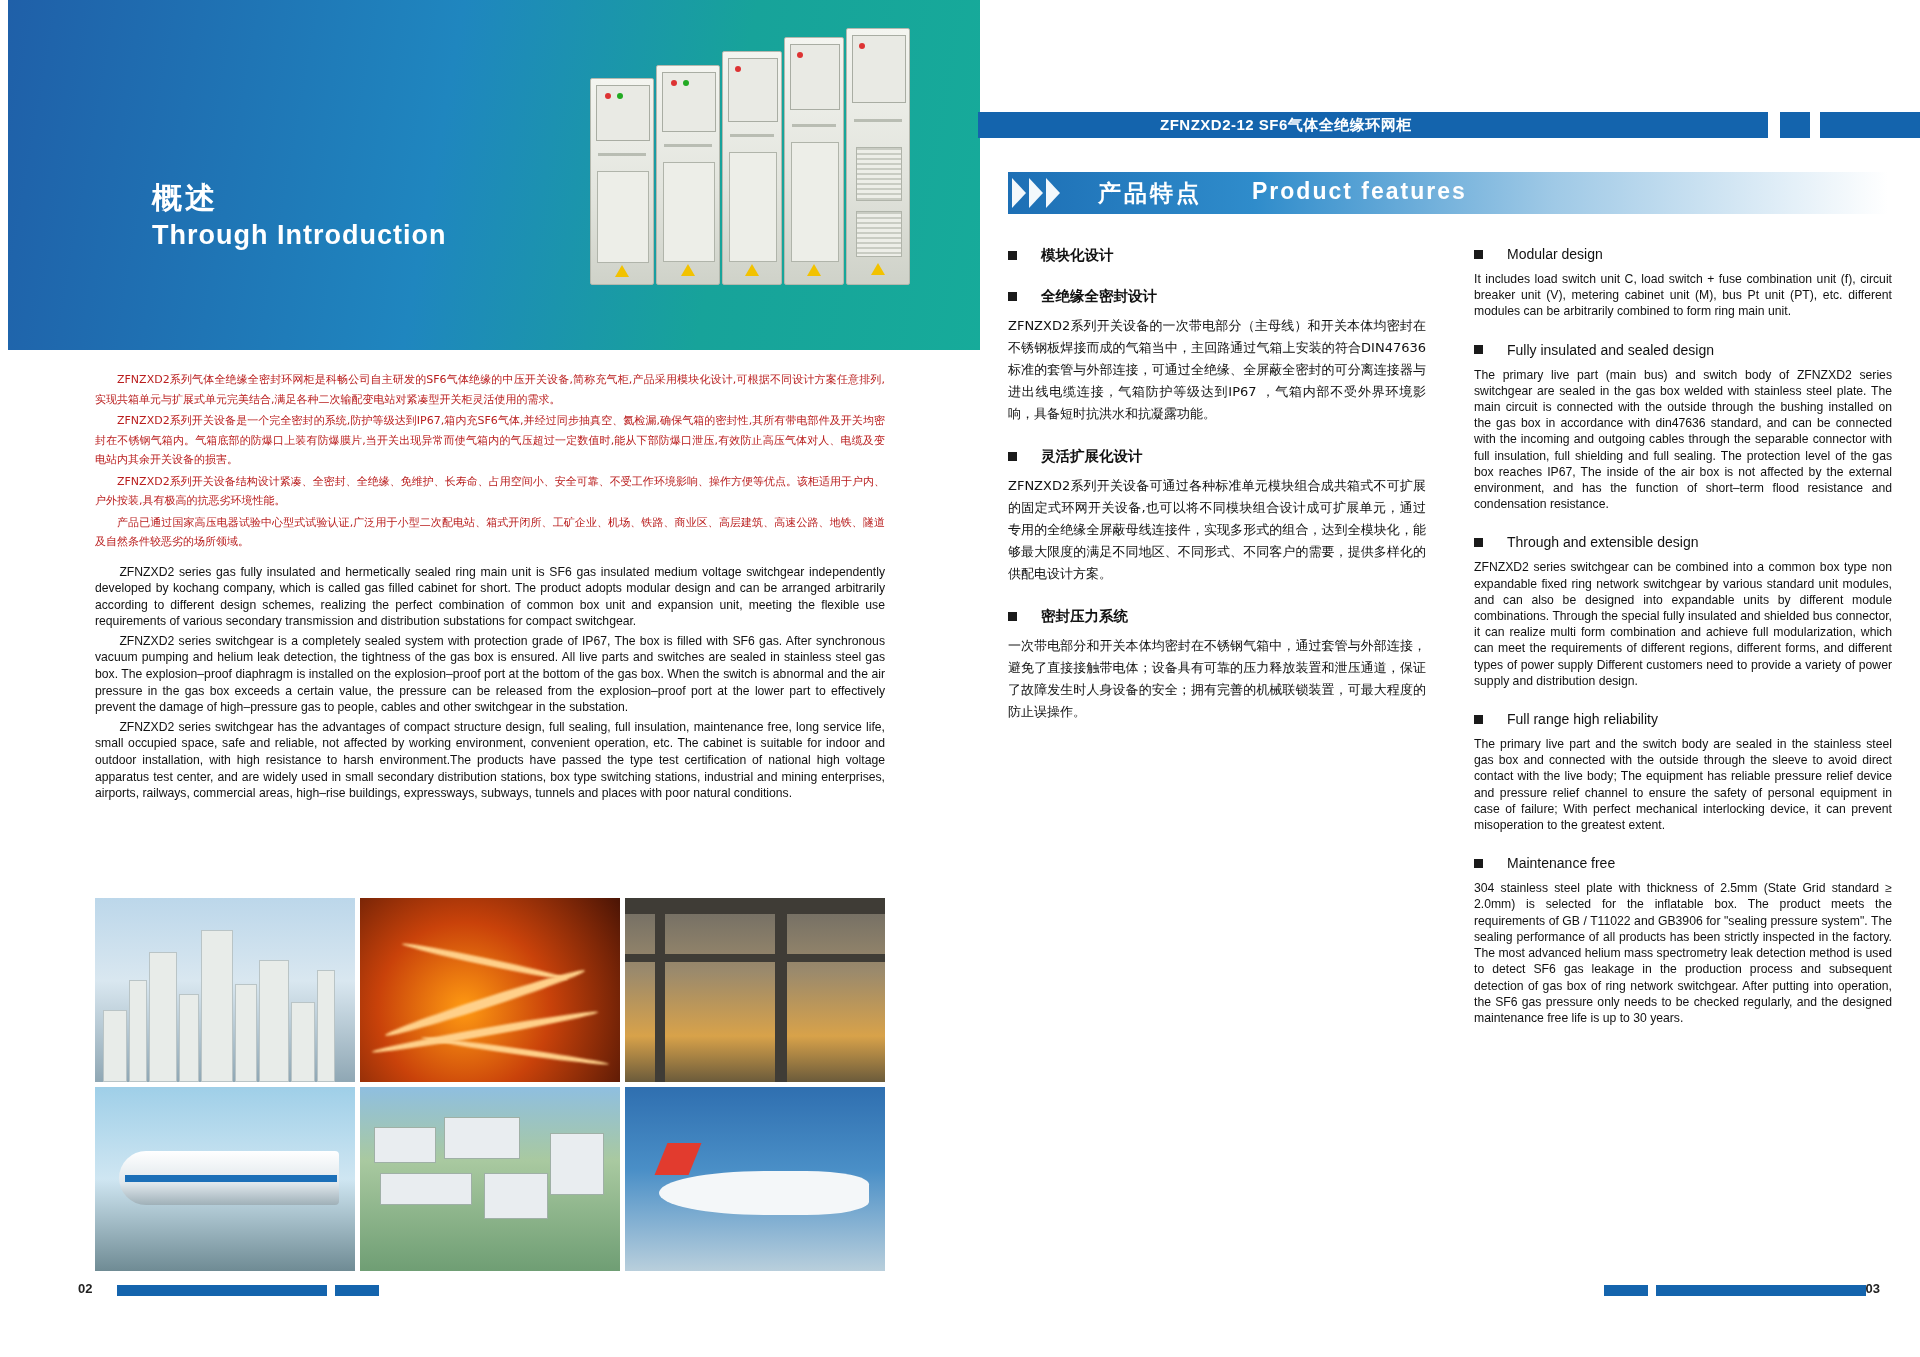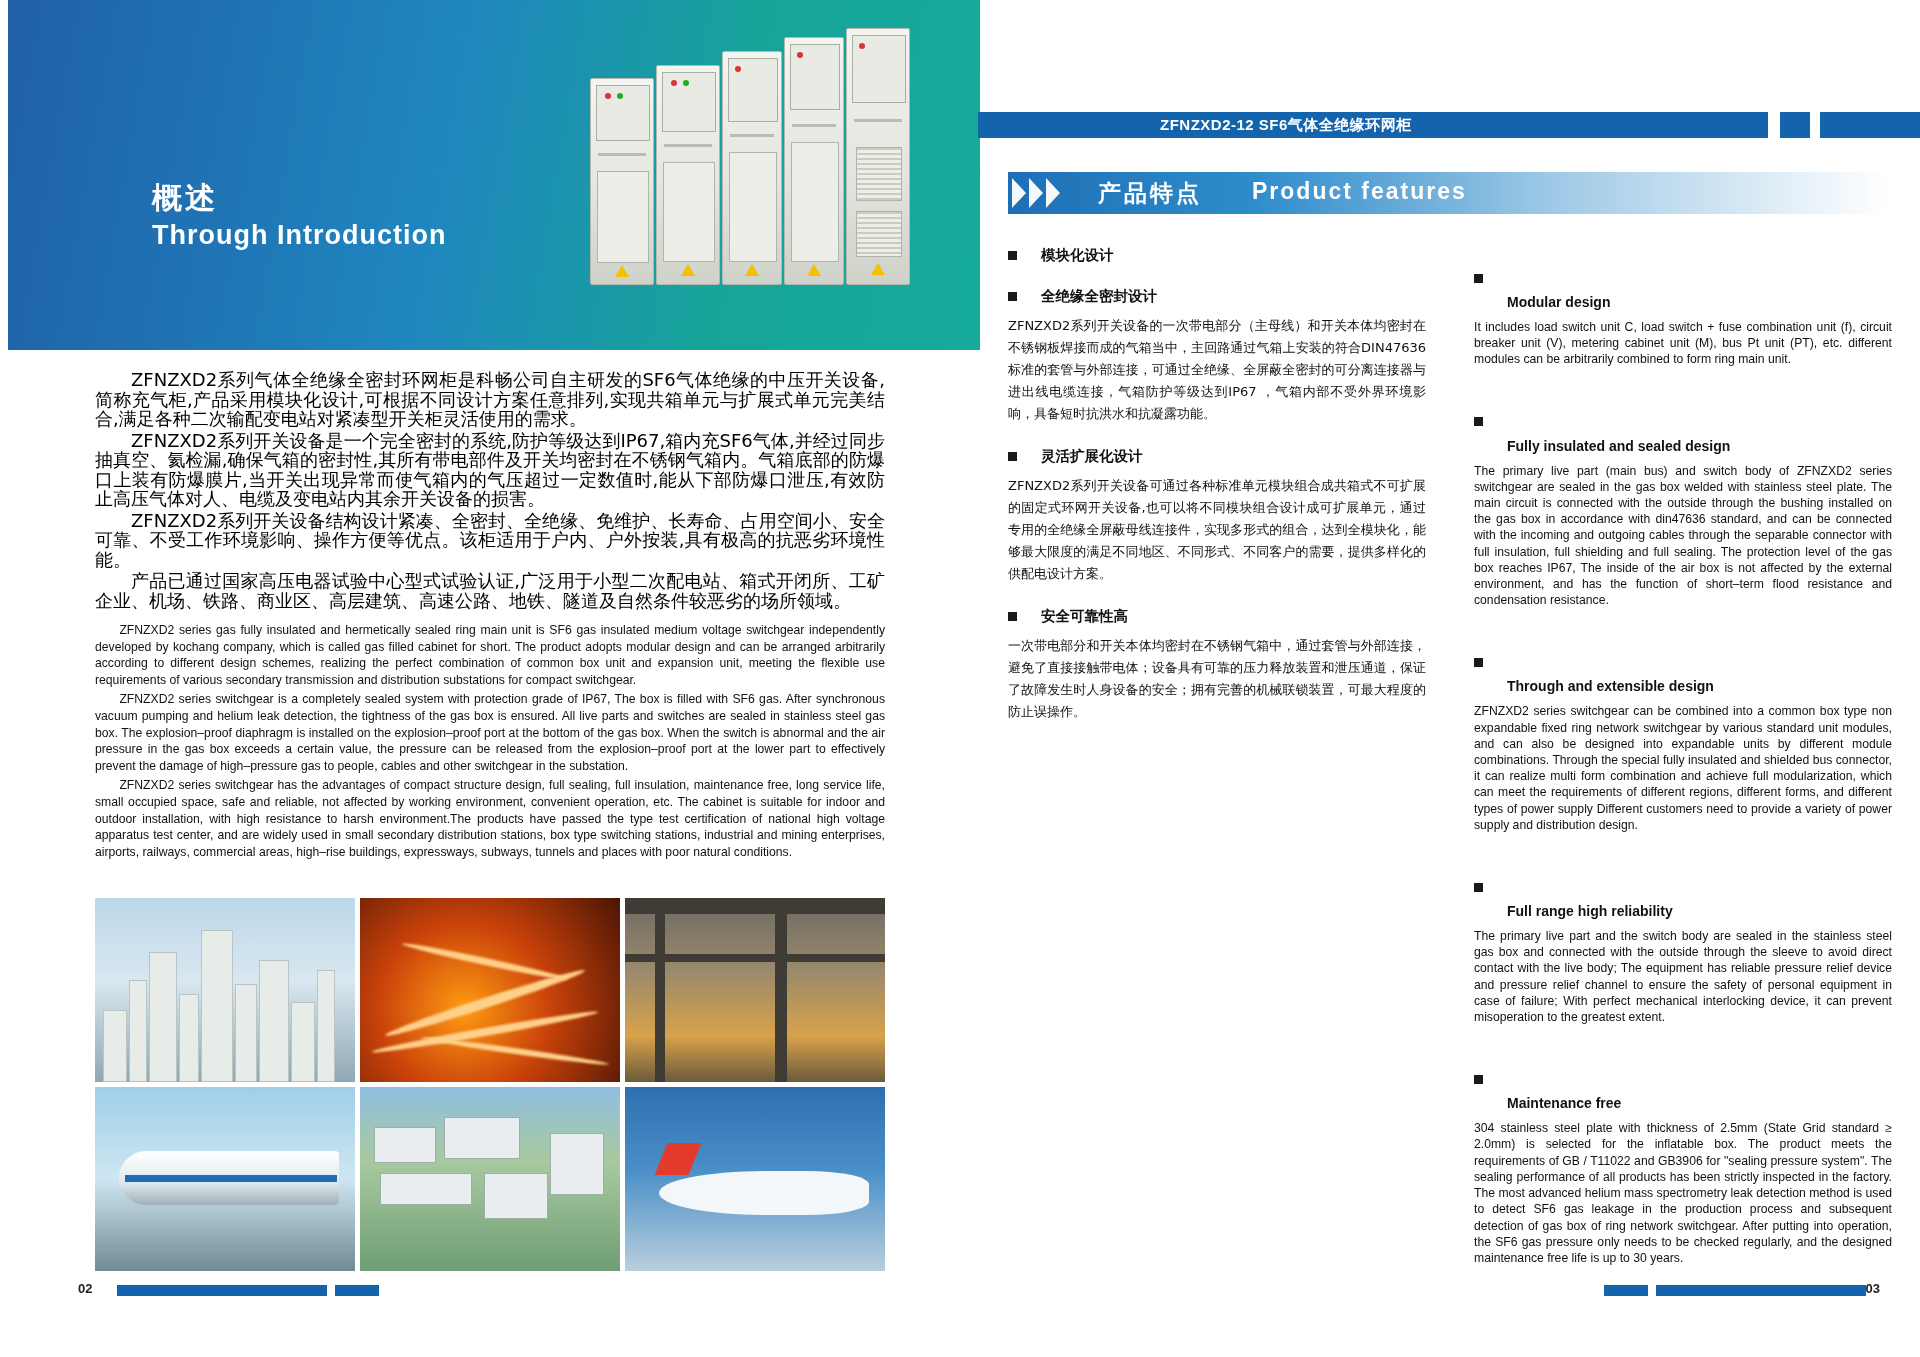--- a/index.html
+++ b/index.html
@@ -40,21 +40,21 @@
   .cab .panel{position:absolute;left:8%;top:6px;width:84%;height:48px;background:#e9eae4;border:1px solid #a9ada3;}
   .cab .lamp{position:absolute;width:6px;height:6px;border-radius:50%;background:#d33;}
   .cab .slot{position:absolute;left:12%;width:76%;height:3px;background:#b9bdb3;}
   .cab .door{position:absolute;left:10%;width:80%;background:#edeee8;border:1px solid #b0b4aa;}
   .cab .warn{position:absolute;width:0;height:0;border-left:7px solid transparent;border-right:7px solid transparent;border-bottom:12px solid #f2c200;}
   .cab .grille{position:absolute;background:repeating-linear-gradient(180deg,#c9ccc3 0 2px,#edeee8 2px 5px);}
 
   
   .lp-body{position:absolute;left:95px;top:370px;width:790px;}
   .p-cn{
-    font-size:18px;color:#000000;line-height:19.5px;text-align:justify;text-indent:2em;
+    font-size:11px;color:#b91c1c;line-height:19.5px;text-align:justify;text-indent:2em;
     margin:0 0 2px 0;font-family:"DejaVu Sans", sans-serif;
   }
   .p-en{
     font-size:12.2px;color:#111;line-height:16.6px;text-align:justify;text-indent:2em;
     margin:0 0 3px 0;font-family:"Liberation Sans", sans-serif;
   }
   .gap{height:10px;}
 
   
   .photo-grid{
@@ -105,21 +105,21 @@
 
   .cols{position:absolute;left:28px;top:246px;width:884px;}
   .col{position:absolute;top:0;width:418px;}
   .col-cn{left:0;}
   .col-en{left:466px;}
 
   .sec{margin-bottom:22px;}
   .sec-head{display:flex;align-items:center;gap:24px;margin-bottom:9px;}
   .sq-blk{width:9px;height:9px;background:#1a1a1a;flex:0 0 auto;}
   .sec-head .t-cn{font-size:14.5px;font-weight:bold;color:#111;font-family:"DejaVu Sans",sans-serif;}
-  .sec-head .t-en{font-size:14px;font-weight:bold;color:#111;margin-top:48px;}
+  .sec-head .t-en{font-size:14px;font-weight:normal;color:#111;}
   .sec-body-cn{font-size:13px;line-height:22px;color:#111;text-align:justify;font-family:"DejaVu Sans",sans-serif;}
   .sec-body-en{font-size:12.2px;line-height:16.2px;color:#111;text-align:justify;}
 
   .rp-footer-bar{position:absolute;left:28px;top:1283px;width:880px;height:14px;}
   .rp-footer-bar .seg1{position:absolute;right:22px;top:2px;width:210px;height:11px;background:#1464ad;}
   .rp-footer-bar .seg2{position:absolute;right:240px;top:2px;width:44px;height:11px;background:#1464ad;}
   .pagenum-right{position:absolute;right:40px;top:1281px;font-size:13px;color:#222;font-weight:bold;}
 </style>
 </head>
 <body>
@@ -271,21 +271,21 @@
         <div class="sec">
           <div class="sec-head">
               <span class="sq-blk"></span>
             <span class="t-cn">灵活扩展化设计</span>
             </div>
           <div class="sec-body-cn">ZFNZXD2系列开关设备可通过各种标准单元模块组合成共箱式不可扩展的固定式环网开关设备,也可以将不同模块组合设计成可扩展单元，通过专用的全绝缘全屏蔽母线连接件，实现多形式的组合，达到全模块化，能够最大限度的满足不同地区、不同形式、不同客户的需要，提供多样化的供配电设计方案。</div>
         </div>
         <div class="sec">
           <div class="sec-head">
               <span class="sq-blk"></span>
-            <span class="t-cn">安全可靠性高</span>
+            <span class="t-cn">密封压力系统</span>
             </div>
           <div class="sec-body-cn">一次带电部分和开关本体均密封在不锈钢气箱中，通过套管与外部连接，避免了直接接触带电体；设备具有可靠的压力释放装置和泄压通道，保证了故障发生时人身设备的安全；拥有完善的机械联锁装置，可最大程度的防止误操作。</div>
         </div>
       </div>
 
       <div class="col col-en">
         <div class="sec">
           <div class="sec-head">
               <span class="sq-blk"></span>
             <span class="t-en">Modular design</span>

